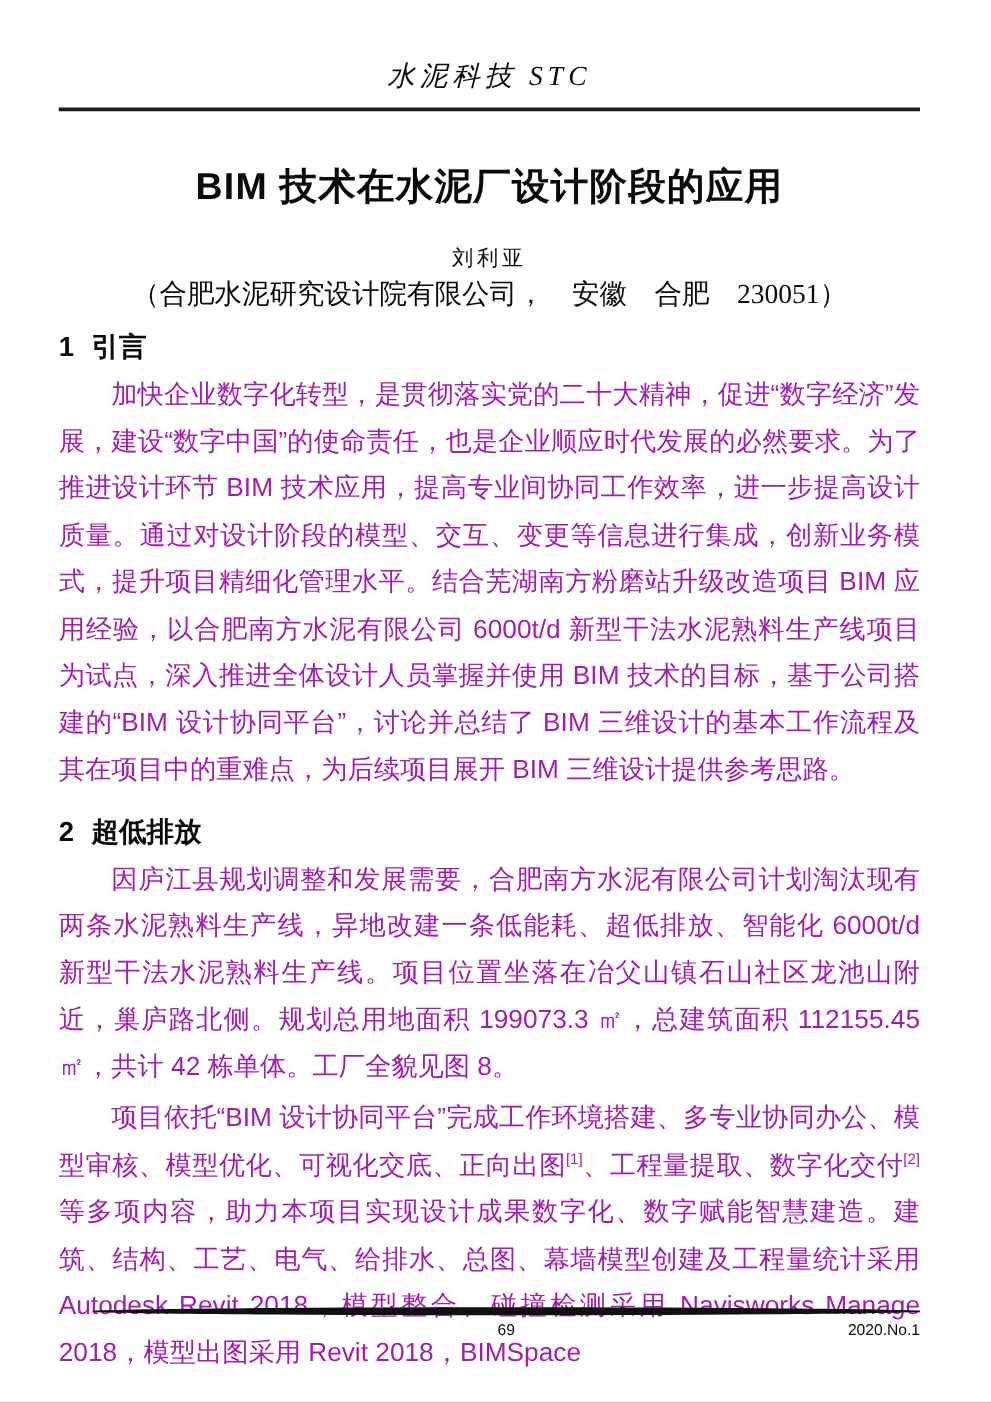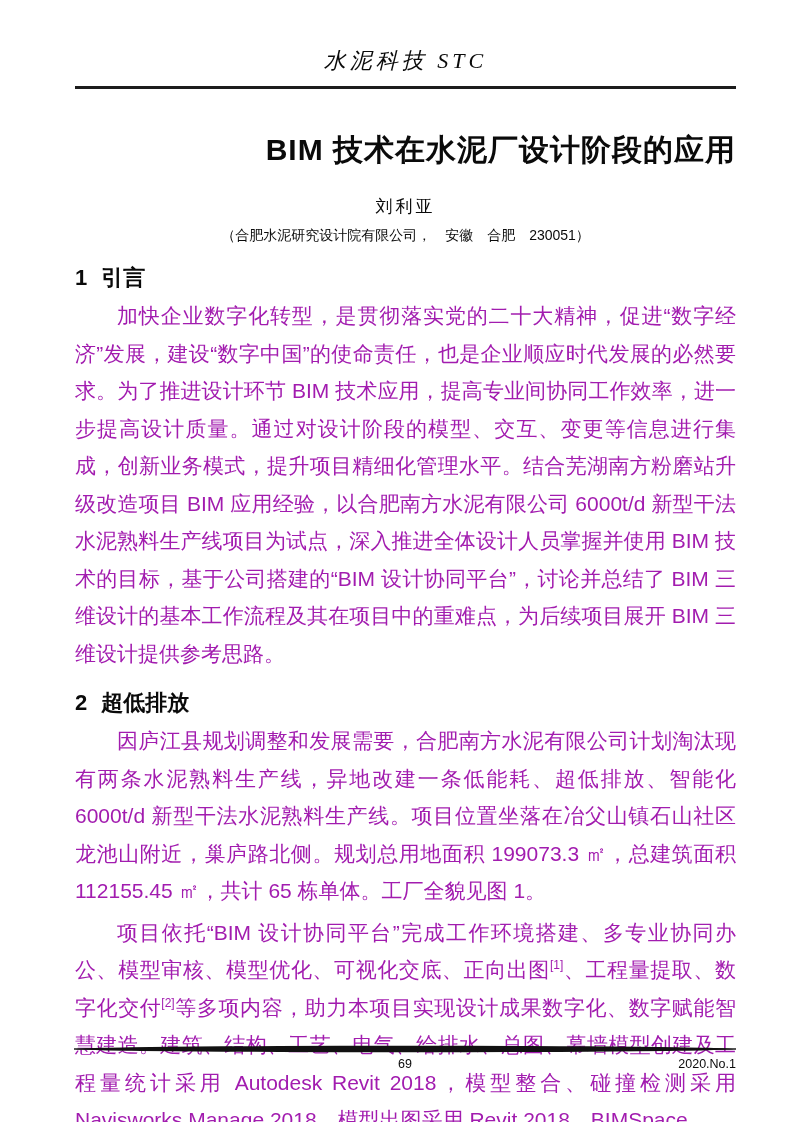--- a/index.html
+++ b/index.html
@@ -4,21 +4,21 @@
 <style>
   * { margin: 0; padding: 0; box-sizing: border-box; }
   html, body { background: #888; }
   .page {
     position: relative;
     width: 793px;
     height: 1122px;
     margin: 0 auto;
     background: #ffffff;
     color: #0a0a0a;
-    padding: 46px 57px 0 75px;
+    padding: 46px 57px 0 47px;
     overflow: hidden;
     font-family: "Liberation Sans", "DejaVu Sans", sans-serif;
   }
   
   .journal-title {
     text-align: center;
     font-family: "Liberation Serif", "DejaVu Serif", serif;
     font-style: italic;
     font-size: 22px;
     line-height: 30px;
@@ -26,41 +26,41 @@
     color: #0a0a0a;
   }
   .header-rule {
     margin-top: 10px;
     height: 3px;
     background: #1c1c1c;
   }
   
   .article-title {
     margin-top: 43px;
-    text-align: right;
+    text-align: center;
     font-size: 30px;
     line-height: 36px;
     font-weight: 600;
     letter-spacing: 1px;
     font-family: "Liberation Sans", "DejaVu Sans", sans-serif;
   }
   .author {
     margin-top: 28px;
     text-align: center;
     font-size: 17px;
     line-height: 22px;
     letter-spacing: 3px;
     font-family: "Liberation Serif", "DejaVu Serif", serif;
   }
   .affiliation {
     margin-top: 5px;
     text-align: center;
-    font-size: 14px;
+    font-size: 22px;
     line-height: 24px;
-    font-family: Liberation Sans, sans-serif;
+    font-family: Liberation Serif, serif;
   }
   
   .section-heading {
     margin-top: 16px;
     font-size: 22px;
     line-height: 30px;
     font-weight: 700;
     font-family: "Liberation Sans", "DejaVu Sans", sans-serif;
   }
   .section-heading .sec-num { margin-right: 14px; }
@@ -124,21 +124,21 @@
   <h2 class="section-heading">
     <span class="sec-num">1</span><span>引言</span>
   </h2>
 
   <p class="body-para">加快企业数字化转型，是贯彻落实党的二十大精神，促进“数字经济”发展，建设“数字中国”的使命责任，也是企业顺应时代发展的必然要求。为了推进设计环节 BIM 技术应用，提高专业间协同工作效率，进一步提高设计质量。通过对设计阶段的模型、交互、变更等信息进行集成，创新业务模式，提升项目精细化管理水平。结合芜湖南方粉磨站升级改造项目 BIM 应用经验，以合肥南方水泥有限公司 6000t/d 新型干法水泥熟料生产线项目为试点，深入推进全体设计人员掌握并使用 BIM 技术的目标，基于公司搭建的“BIM 设计协同平台”，讨论并总结了 BIM 三维设计的基本工作流程及其在项目中的重难点，为后续项目展开 BIM 三维设计提供参考思路。</p>
 
   <h2 class="section-heading">
     <span class="sec-num">2</span><span>超低排放</span>
   </h2>
 
-  <p class="body-para">因庐江县规划调整和发展需要，合肥南方水泥有限公司计划淘汰现有两条水泥熟料生产线，异地改建一条低能耗、超低排放、智能化 6000t/d 新型干法水泥熟料生产线。项目位置坐落在冶父山镇石山社区龙池山附近，巢庐路北侧。规划总用地面积 199073.3 ㎡，总建筑面积 112155.45 ㎡，共计 65 栋单体。工厂全貌见图 1。</p>
+  <p class="body-para">因庐江县规划调整和发展需要，合肥南方水泥有限公司计划淘汰现有两条水泥熟料生产线，异地改建一条低能耗、超低排放、智能化 6000t/d 新型干法水泥熟料生产线。项目位置坐落在冶父山镇石山社区龙池山附近，巢庐路北侧。规划总用地面积 199073.3 ㎡，总建筑面积 112155.45 ㎡，共计 42 栋单体。工厂全貌见图 8。</p>
 
   <p class="body-para"><span>项目依托“BIM 设计协同平台”完成工作环境搭建、多专业协同办公、模型审核、模型优化、可视化交底、正向出图</span><sup>[1]</sup><span>、工程量提取、数字化交付</span><sup>[2]</sup><span>等多项内容，助力本项目实现设计成果数字化、数字赋能智慧建造。建筑、结构、工艺、电气、给排水、总图、幕墙模型创建及工程量统计采用 Autodesk Revit 2018，模型整合、碰撞检测采用 Navisworks Manage 2018，模型出图采用 Revit 2018，BIMSpace</span></p>
 
   <div class="footer">
     <svg class="footer-bar" viewBox="0 0 679 8" preserveAspectRatio="none">
       <line x1="0" y1="4" x2="679" y2="4" stroke="#1c1c1c" stroke-width="1.4"></line>
       <ellipse cx="339" cy="4" rx="337" ry="3.2" fill="#111111"></ellipse>
     </svg>
     <div class="footer-row">
       <span class="page-number">69</span>

